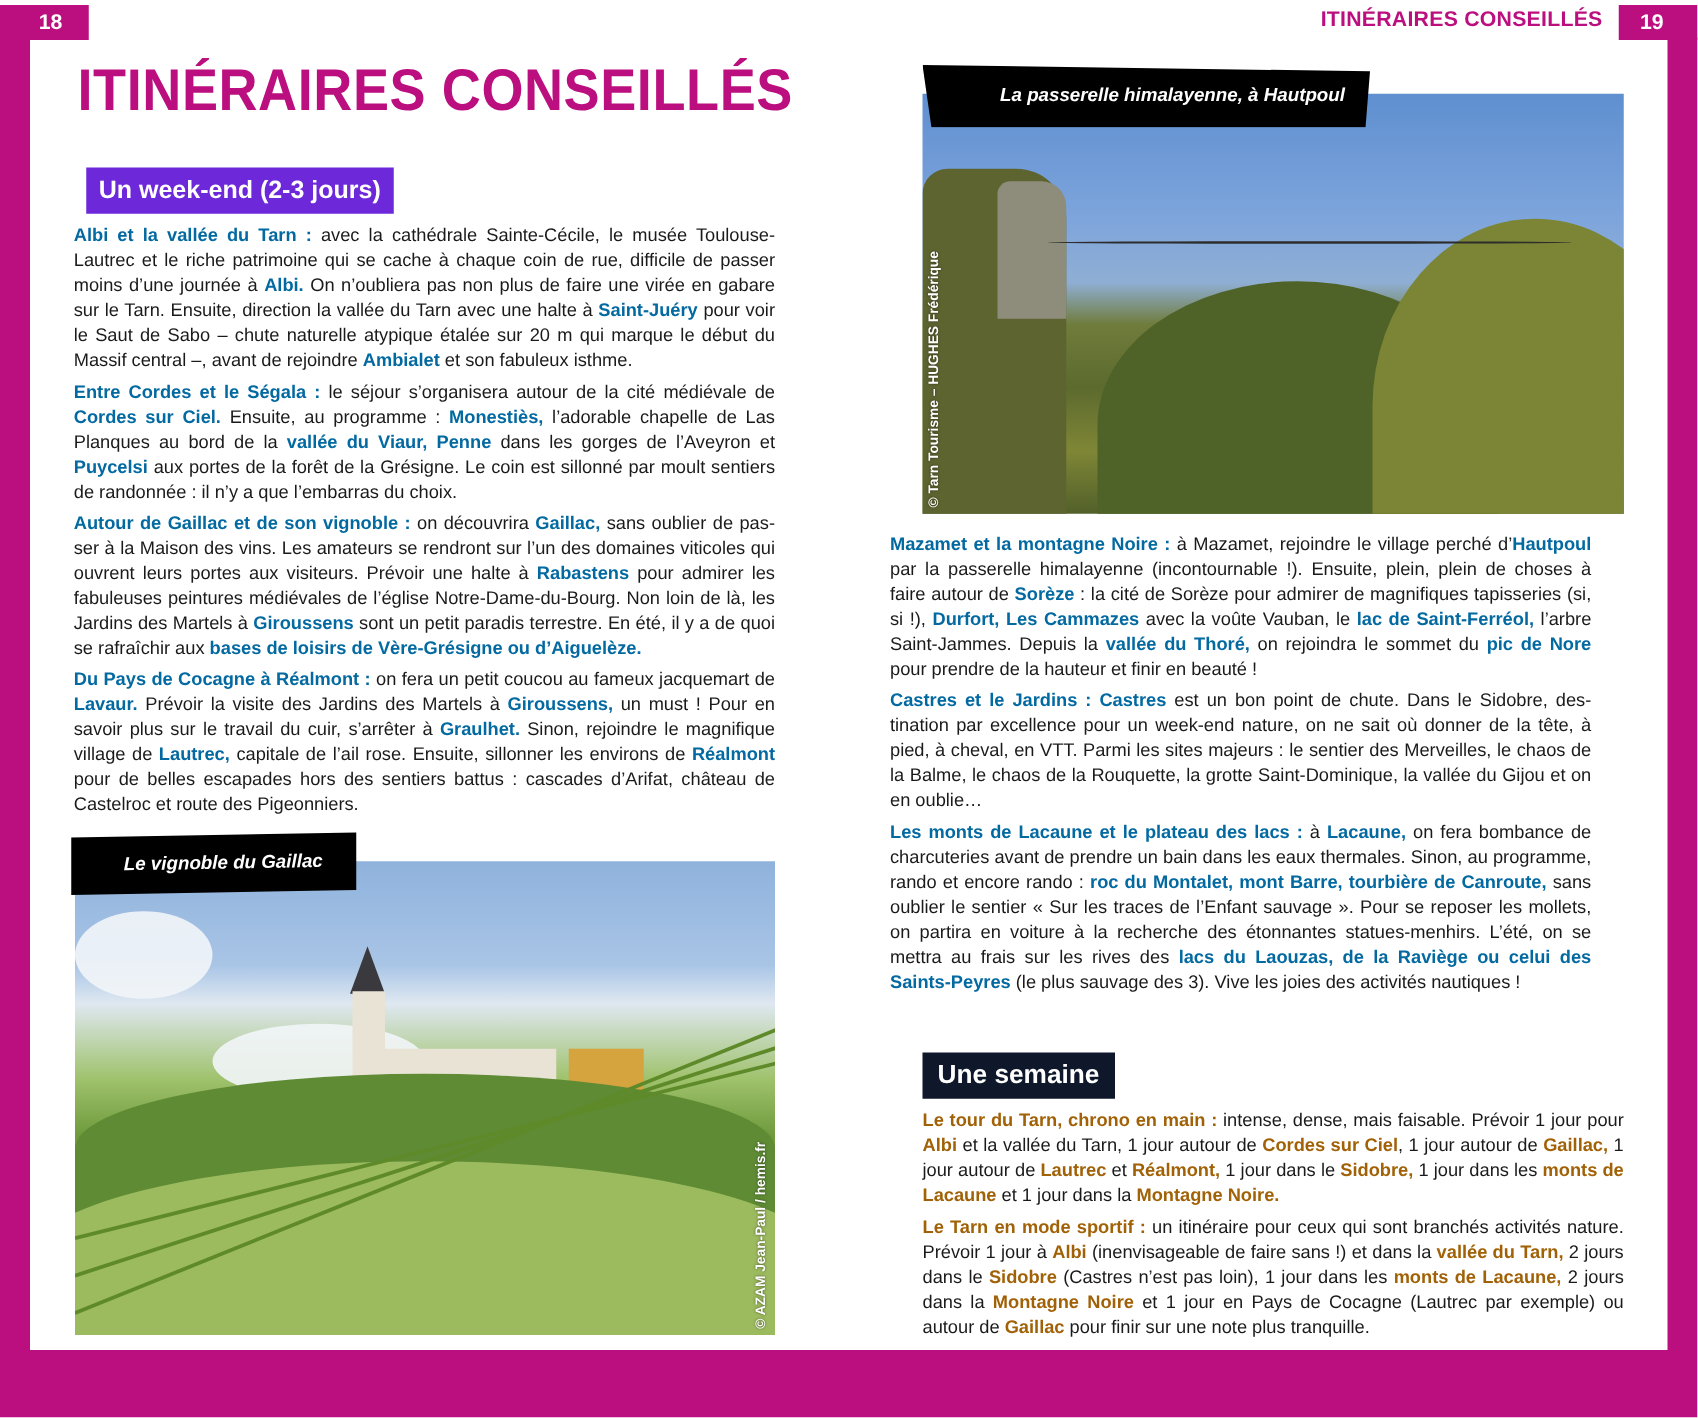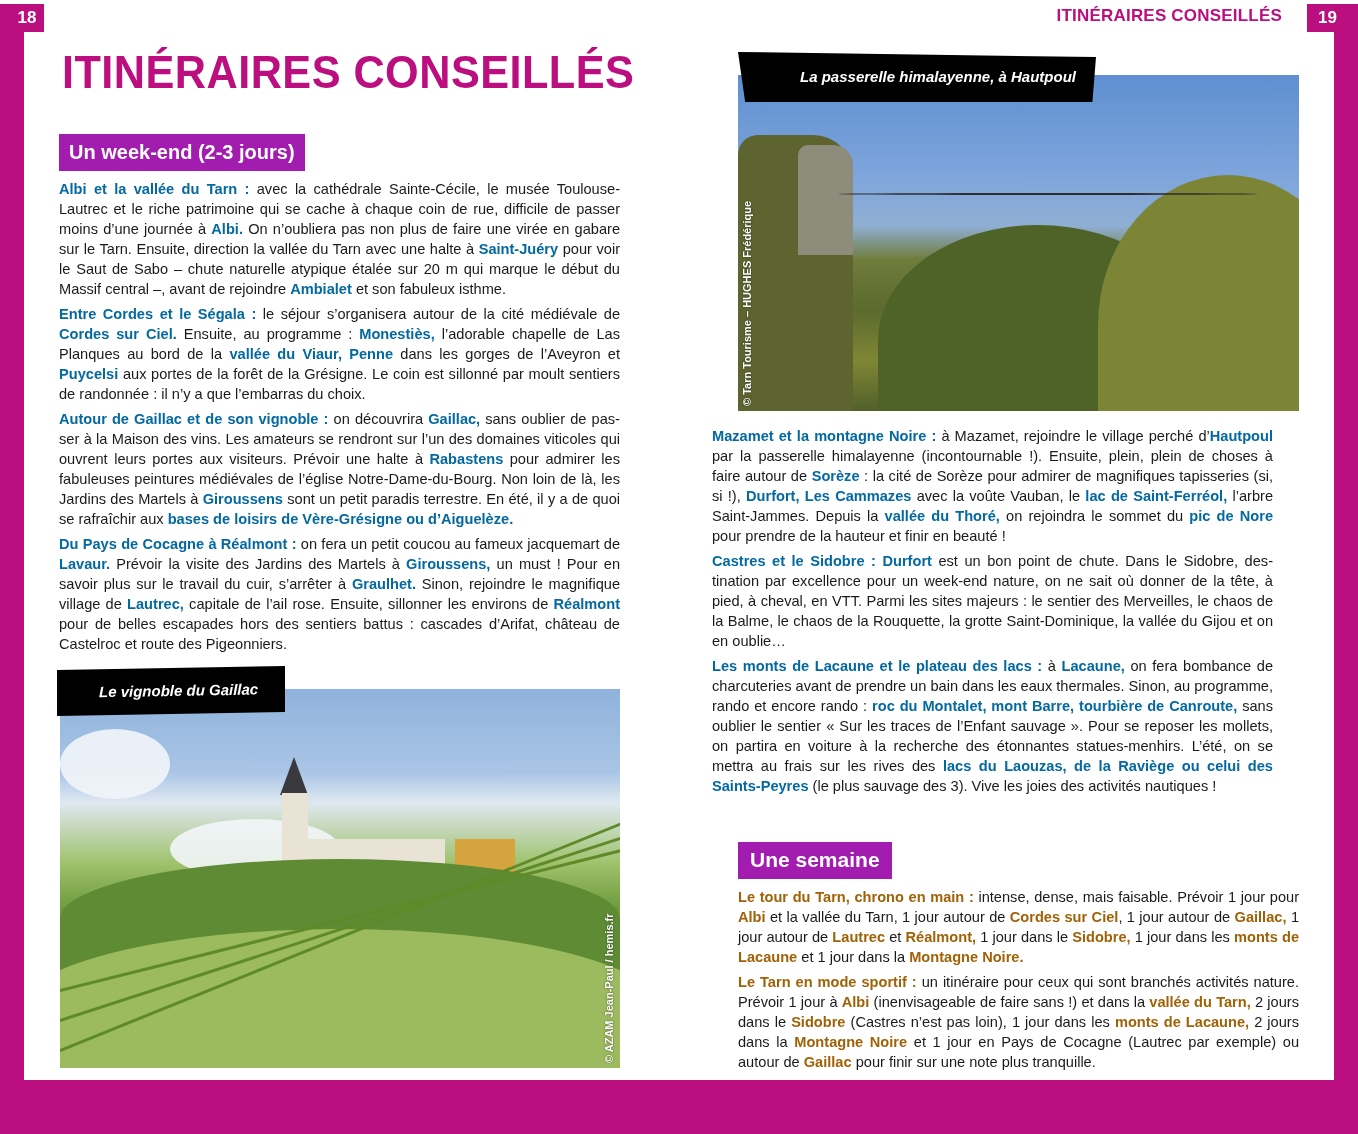--- a/index.html
+++ b/index.html
@@ -4,29 +4,29 @@
 <style>
   * { box-sizing: border-box; margin: 0; padding: 0; }
   html, body { width: 1358px; height: 1134px; overflow: hidden; background: #ffffff; }
   body { position: relative; font-family: "Liberation Sans", sans-serif; color: #1a1a1a; }
 
   
   .bar-left { position: absolute; left: 0; top: 30px; width: 24px; height: 1050px; background: #bb0f7f; }
   .bar-right { position: absolute; right: 0; top: 30px; width: 24px; height: 1050px; background: #bb0f7f; }
   .bottom-band { position: absolute; left: 0; top: 1080px; width: 1358px; height: 54px; background: #bb0f7f; }
   .pagenum { position: absolute; top: 4px; height: 28px; background: #bb0f7f; color: #fff; font-weight: bold; font-size: 17px; line-height: 28px; text-align: center; }
-  .pagenum.left { left: 0; width: 44px; padding-left: 10px; }
-  .pagenum.right { right: 0; width: 51px; padding-right: 10px; }
+  .pagenum.left { left: 0; width: 71px; padding-left: 10px; }
+  .pagenum.right { right: 0; width: 63px; padding-right: 10px; }
   .running-head { position: absolute; top: 6px; right: 76px; color: #bb0f7f; font-weight: bold; font-size: 17px; letter-spacing: 0.2px; }
 
   .page-title { position: absolute; left: 62px; top: 44px; color: #bb0f7f; font-weight: bold; font-size: 47px; letter-spacing: 0.5px; transform: scaleX(0.92); transform-origin: left top; }
 
   .section-head { position: absolute; color: #fff; font-weight: bold; font-size: 20px; line-height: 36px; padding: 0 10px; }
-  .section-head.orange { background: #a21caf; left: 59px; top: 134px; height: 37px; }
-  .section-head.green { background: #a21caf; left: 738px; top: 842px; height: 37px; padding: 0 12px; font-size: 21px; }
+  .section-head.orange { background: #6d28d9; left: 69px; top: 134px; height: 37px; }
+  .section-head.green { background: #0f172a; left: 738px; top: 842px; height: 37px; padding: 0 12px; font-size: 21px; }
 
   .col { position: absolute; font-size: 14.6px; line-height: 20px; text-align: justify; hyphens: manual; }
   .col.left { left: 59px; top: 179px; width: 561px; }
   .col.right-top { left: 712px; top: 426px; width: 561px; }
   .col.right-bottom { left: 738px; top: 887px; width: 561px; }
   .col p { margin-bottom: 5px; }
   .hl { color: #0369a1; font-weight: bold; }
   .hlg { color: #a16207; font-weight: bold; margin-top: 40px; }
 
   
@@ -94,20 +94,20 @@
   <div class="cliff" style="left:0;top:60px;width:115px;height:280px;border-radius:20px 40px 0 0;background:#5d6430;"></div>
   <div class="cliff" style="left:60px;top:70px;width:55px;height:110px;border-radius:10px 20px 0 0;"></div>
   <div class="hill" style="left:360px;top:100px;width:260px;height:300px;background:#7b8535;"></div>
   <div class="rope"></div>
 </div>
 <div class="caption bridge">La passerelle himalayenne, à Hautpoul</div>
 <div class="credit bridge">© Tarn Tourisme – HUGHES Frédérique</div>
 
 <div class="col right-top">
     <p><span class="hl">Mazamet et la montagne Noire :</span><span> à Mazamet, rejoindre le village perché d’</span><span class="hl">Hautpoul</span><span> par la passerelle himalayenne (incontournable !). Ensuite, plein, plein de choses à faire autour de </span><span class="hl">Sorèze</span><span> : la cité de Sorèze pour admirer de magnifiques tapisseries (si, si !), </span><span class="hl">Durfort, Les Cammazes</span><span> avec la voûte Vauban, le </span><span class="hl">lac de Saint-Ferréol,</span><span> l’arbre Saint-Jammes. Depuis la </span><span class="hl">vallée du Thoré,</span><span> on rejoindra le sommet du </span><span class="hl">pic de Nore</span><span> pour prendre de la hauteur et finir en beauté !</span></p>
-    <p><span class="hl">Castres et le Sidobre : Durfort</span><span> est un bon point de chute. Dans le Sidobre, des­tination par excellence pour un week-end nature, on ne sait où donner de la tête, à pied, à cheval, en VTT. Parmi les sites majeurs : le sentier des Merveilles, le chaos de la Balme, le chaos de la Rouquette, la grotte Saint-Dominique, la vallée du Gijou et on en oublie…</span></p>
+    <p><span class="hl">Castres et le Jardins : Castres</span><span> est un bon point de chute. Dans le Sidobre, des­tination par excellence pour un week-end nature, on ne sait où donner de la tête, à pied, à cheval, en VTT. Parmi les sites majeurs : le sentier des Merveilles, le chaos de la Balme, le chaos de la Rouquette, la grotte Saint-Dominique, la vallée du Gijou et on en oublie…</span></p>
     <p><span class="hl">Les monts de Lacaune et le plateau des lacs :</span><span> à </span><span class="hl">Lacaune,</span><span> on fera bombance de charcuteries avant de prendre un bain dans les eaux thermales. Sinon, au programme, rando et encore rando : </span><span class="hl">roc du Montalet, mont Barre, tourbière de Canroute,</span><span> sans oublier le sentier « Sur les traces de l’Enfant sauvage ». Pour se reposer les mollets, on partira en voiture à la recherche des étonnantes sta­tues-menhirs. L’été, on se mettra au frais sur les rives des </span><span class="hl">lacs du Laouzas, de la Raviège ou celui des Saints-Peyres</span><span> (le plus sauvage des 3). Vive les joies des acti­vités nautiques !</span></p>
   </div>
 <div class="section-head green">Une semaine</div>
 <div class="col right-bottom">
     <p><span class="hlg">Le tour du Tarn, chrono en main :</span><span> intense, dense, mais faisable. Prévoir 1 jour pour </span><span class="hlg">Albi</span><span> et la vallée du Tarn, 1 jour autour de </span><span class="hlg">Cordes sur Ciel</span><span>, 1 jour autour de </span><span class="hlg">Gaillac,</span><span> 1 jour autour de </span><span class="hlg">Lautrec</span><span> et </span><span class="hlg">Réalmont,</span><span> 1 jour dans le </span><span class="hlg">Sidobre,</span><span> 1 jour dans les </span><span class="hlg">monts de Lacaune</span><span> et 1 jour dans la </span><span class="hlg">Montagne Noire.</span></p>
     <p><span class="hlg">Le Tarn en mode sportif :</span><span> un itinéraire pour ceux qui sont branchés activités nature. Prévoir 1 jour à </span><span class="hlg">Albi</span><span> (inenvisageable de faire sans !) et dans la </span><span class="hlg">vallée du Tarn,</span><span> 2 jours dans le </span><span class="hlg">Sidobre</span><span> (Castres n’est pas loin), 1 jour dans les </span><span class="hlg">monts de Lacaune,</span><span> 2 jours dans la </span><span class="hlg">Montagne Noire</span><span> et 1 jour en Pays de Cocagne (Lautrec par exemple) ou autour de </span><span class="hlg">Gaillac</span><span> pour finir sur une note plus tranquille.</span></p>
   </div>
 
 </body></html>

